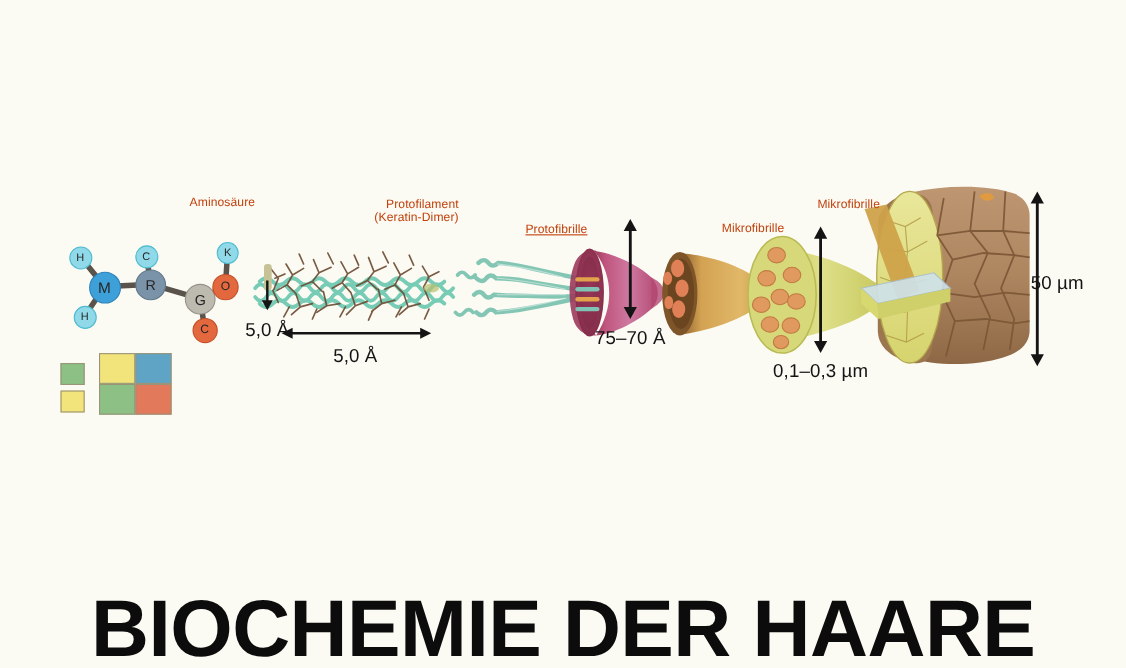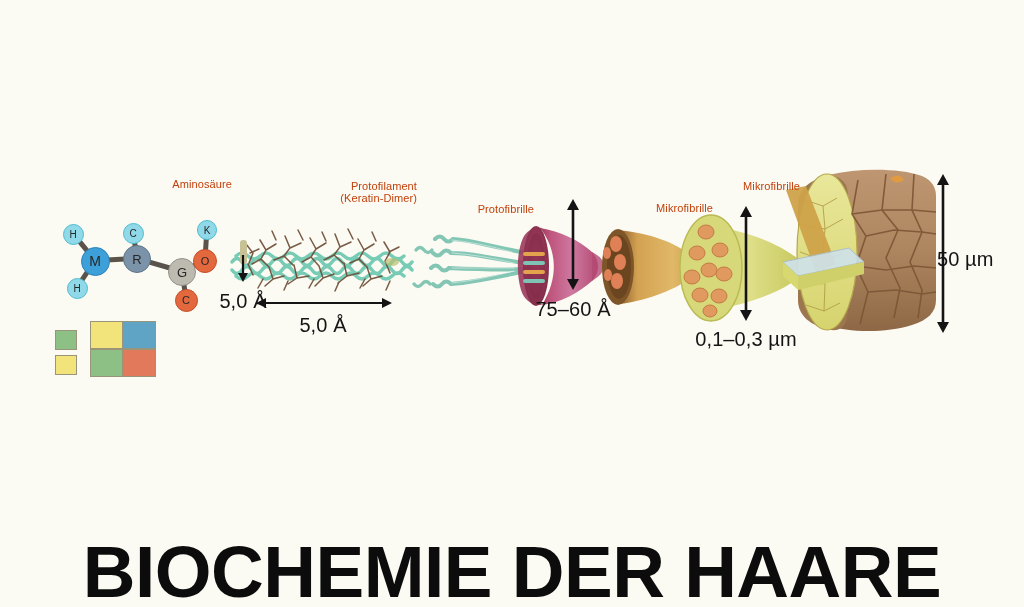--- a/index.html
+++ b/index.html
@@ -16,21 +16,21 @@
     color:#c2410c;
     font-size:11px;
     line-height:1.12;
     text-align:right;
     white-space:pre;
     letter-spacing:.1px;
   }
   .meas{
     position:absolute;
     color:#141414;
-    font-size:20px;
+    font-size:17px;
     text-align:center;
     white-space:pre;
     letter-spacing:.1px;
   }
   .atom{
     position:absolute;
     border-radius:50%;
     display:flex;align-items:center;justify-content:center;
     font-size:11px;
     color:#262626;
@@ -256,25 +256,25 @@
       <div class="swatch" style="left: 55px; top: 355px; width: 22px; height: 20px; background: rgb(242, 227, 122);"></div>
       <div class="swatch" style="left: 90px; top: 321px; width: 33px; height: 28px; background: rgb(242, 227, 122);"></div>
       <div class="swatch" style="left: 123px; top: 321px; width: 33px; height: 28px; background: rgb(95, 164, 196);"></div>
       <div class="swatch" style="left: 90px; top: 349px; width: 33px; height: 28px; background: rgb(140, 192, 132);"></div>
       <div class="swatch" style="left: 123px; top: 349px; width: 33px; height: 28px; background: rgb(225, 121, 90);"></div>
     </div>
 
   <div class="lbl" style="left:72px;top:178px;width:160px;">Aminosäure</div>
   <div class="lbl" style="left:237px;top:180px;width:180px;">Protofilament
 (Keratin-Dimer)</div>
-  <div class="lbl" style="left:414px;top:203px;width:120px;">Protofibrille</div>
+  <div class="lbl" style="left:414px;top:203px;width:120px;text-decoration:underline;">Protofibrille</div>
   <div class="lbl" style="left:593px;top:202px;width:120px;">Mikrofibrille</div>
   <div class="lbl" style="left:680px;top:180px;width:120px;">Mikrofibrille</div>
 
   <div class="meas" style="left:203px;top:290px;width:80px;">5,0 Å</div>
   <div class="meas" style="left:283px;top:314px;width:80px;">5,0 Å</div>
-  <div class="meas" style="left:523px;top:298px;width:100px;">75–60 Å</div>
+  <div class="meas" style="left:523px;top:298px;width:100px;">75–70 Å</div>
   <div class="meas" style="left:686px;top:328px;width:120px;">0,1–0,3 µm</div>
   <div class="meas" style="left:937px;top:248px;width:80px;text-align:left;">50 µm</div>
 
   <div class="title">BIOCHEMIE DER HAARE</div>
 
 </div>
 
 </body></html>

